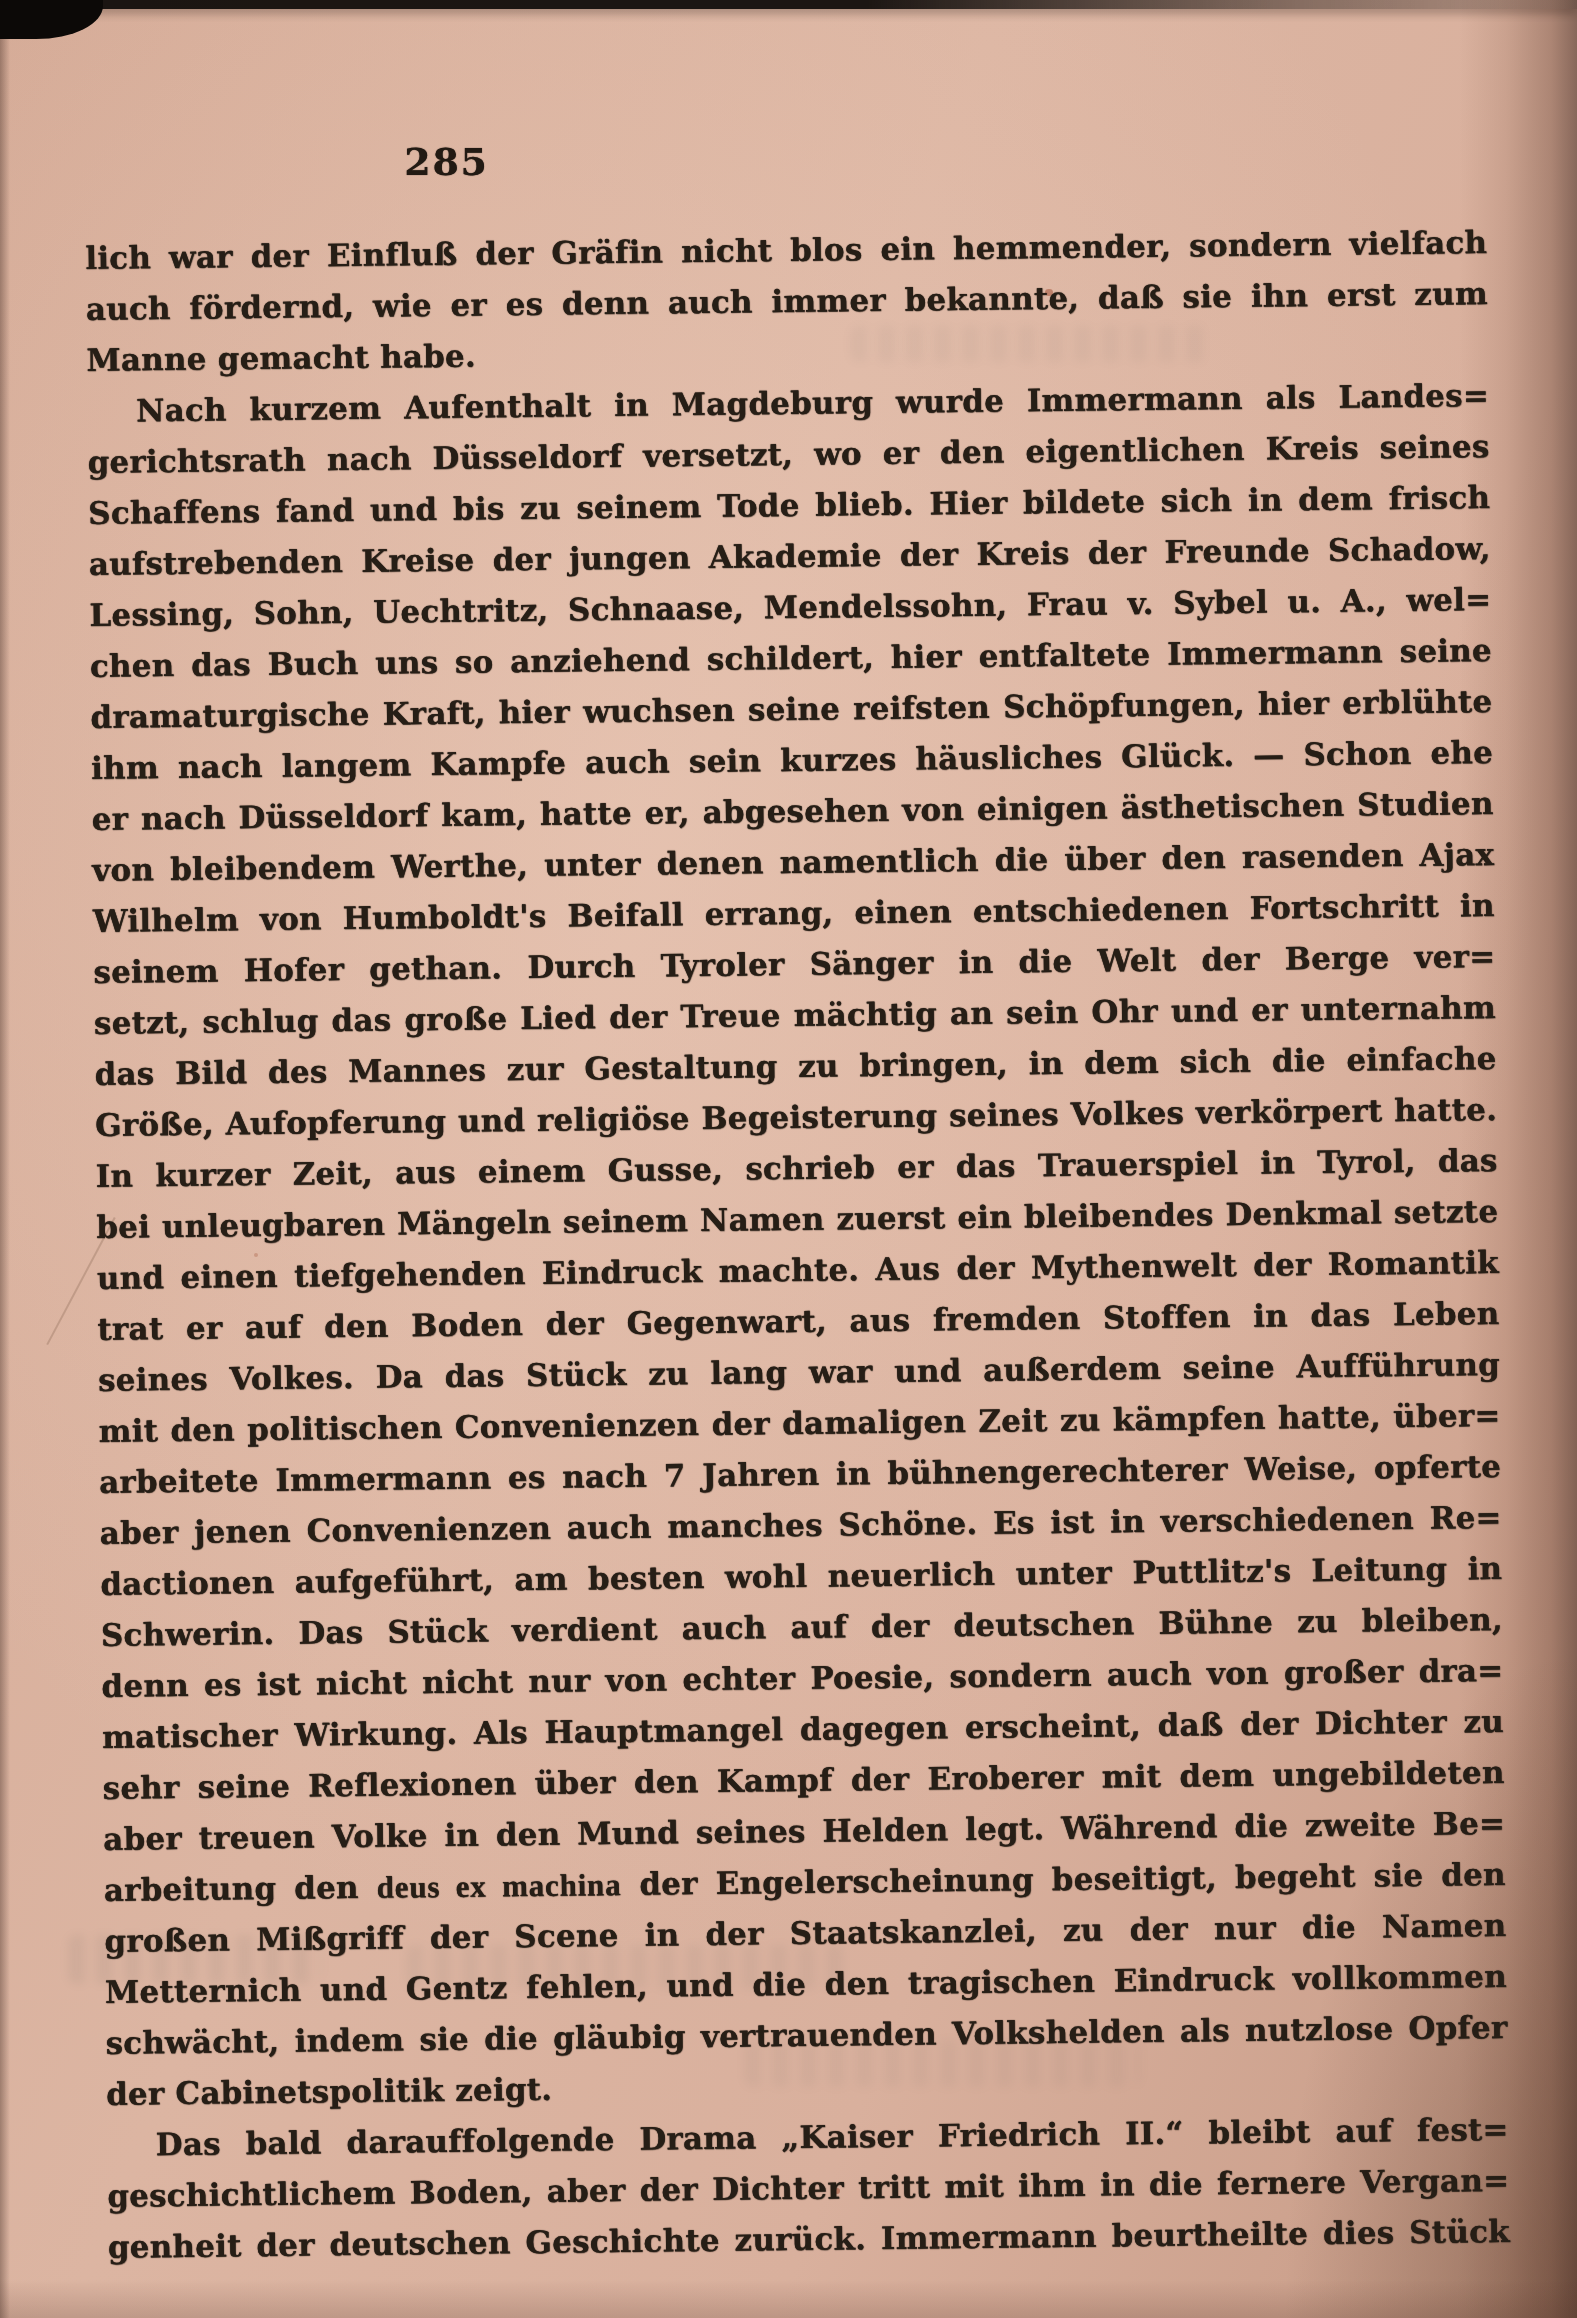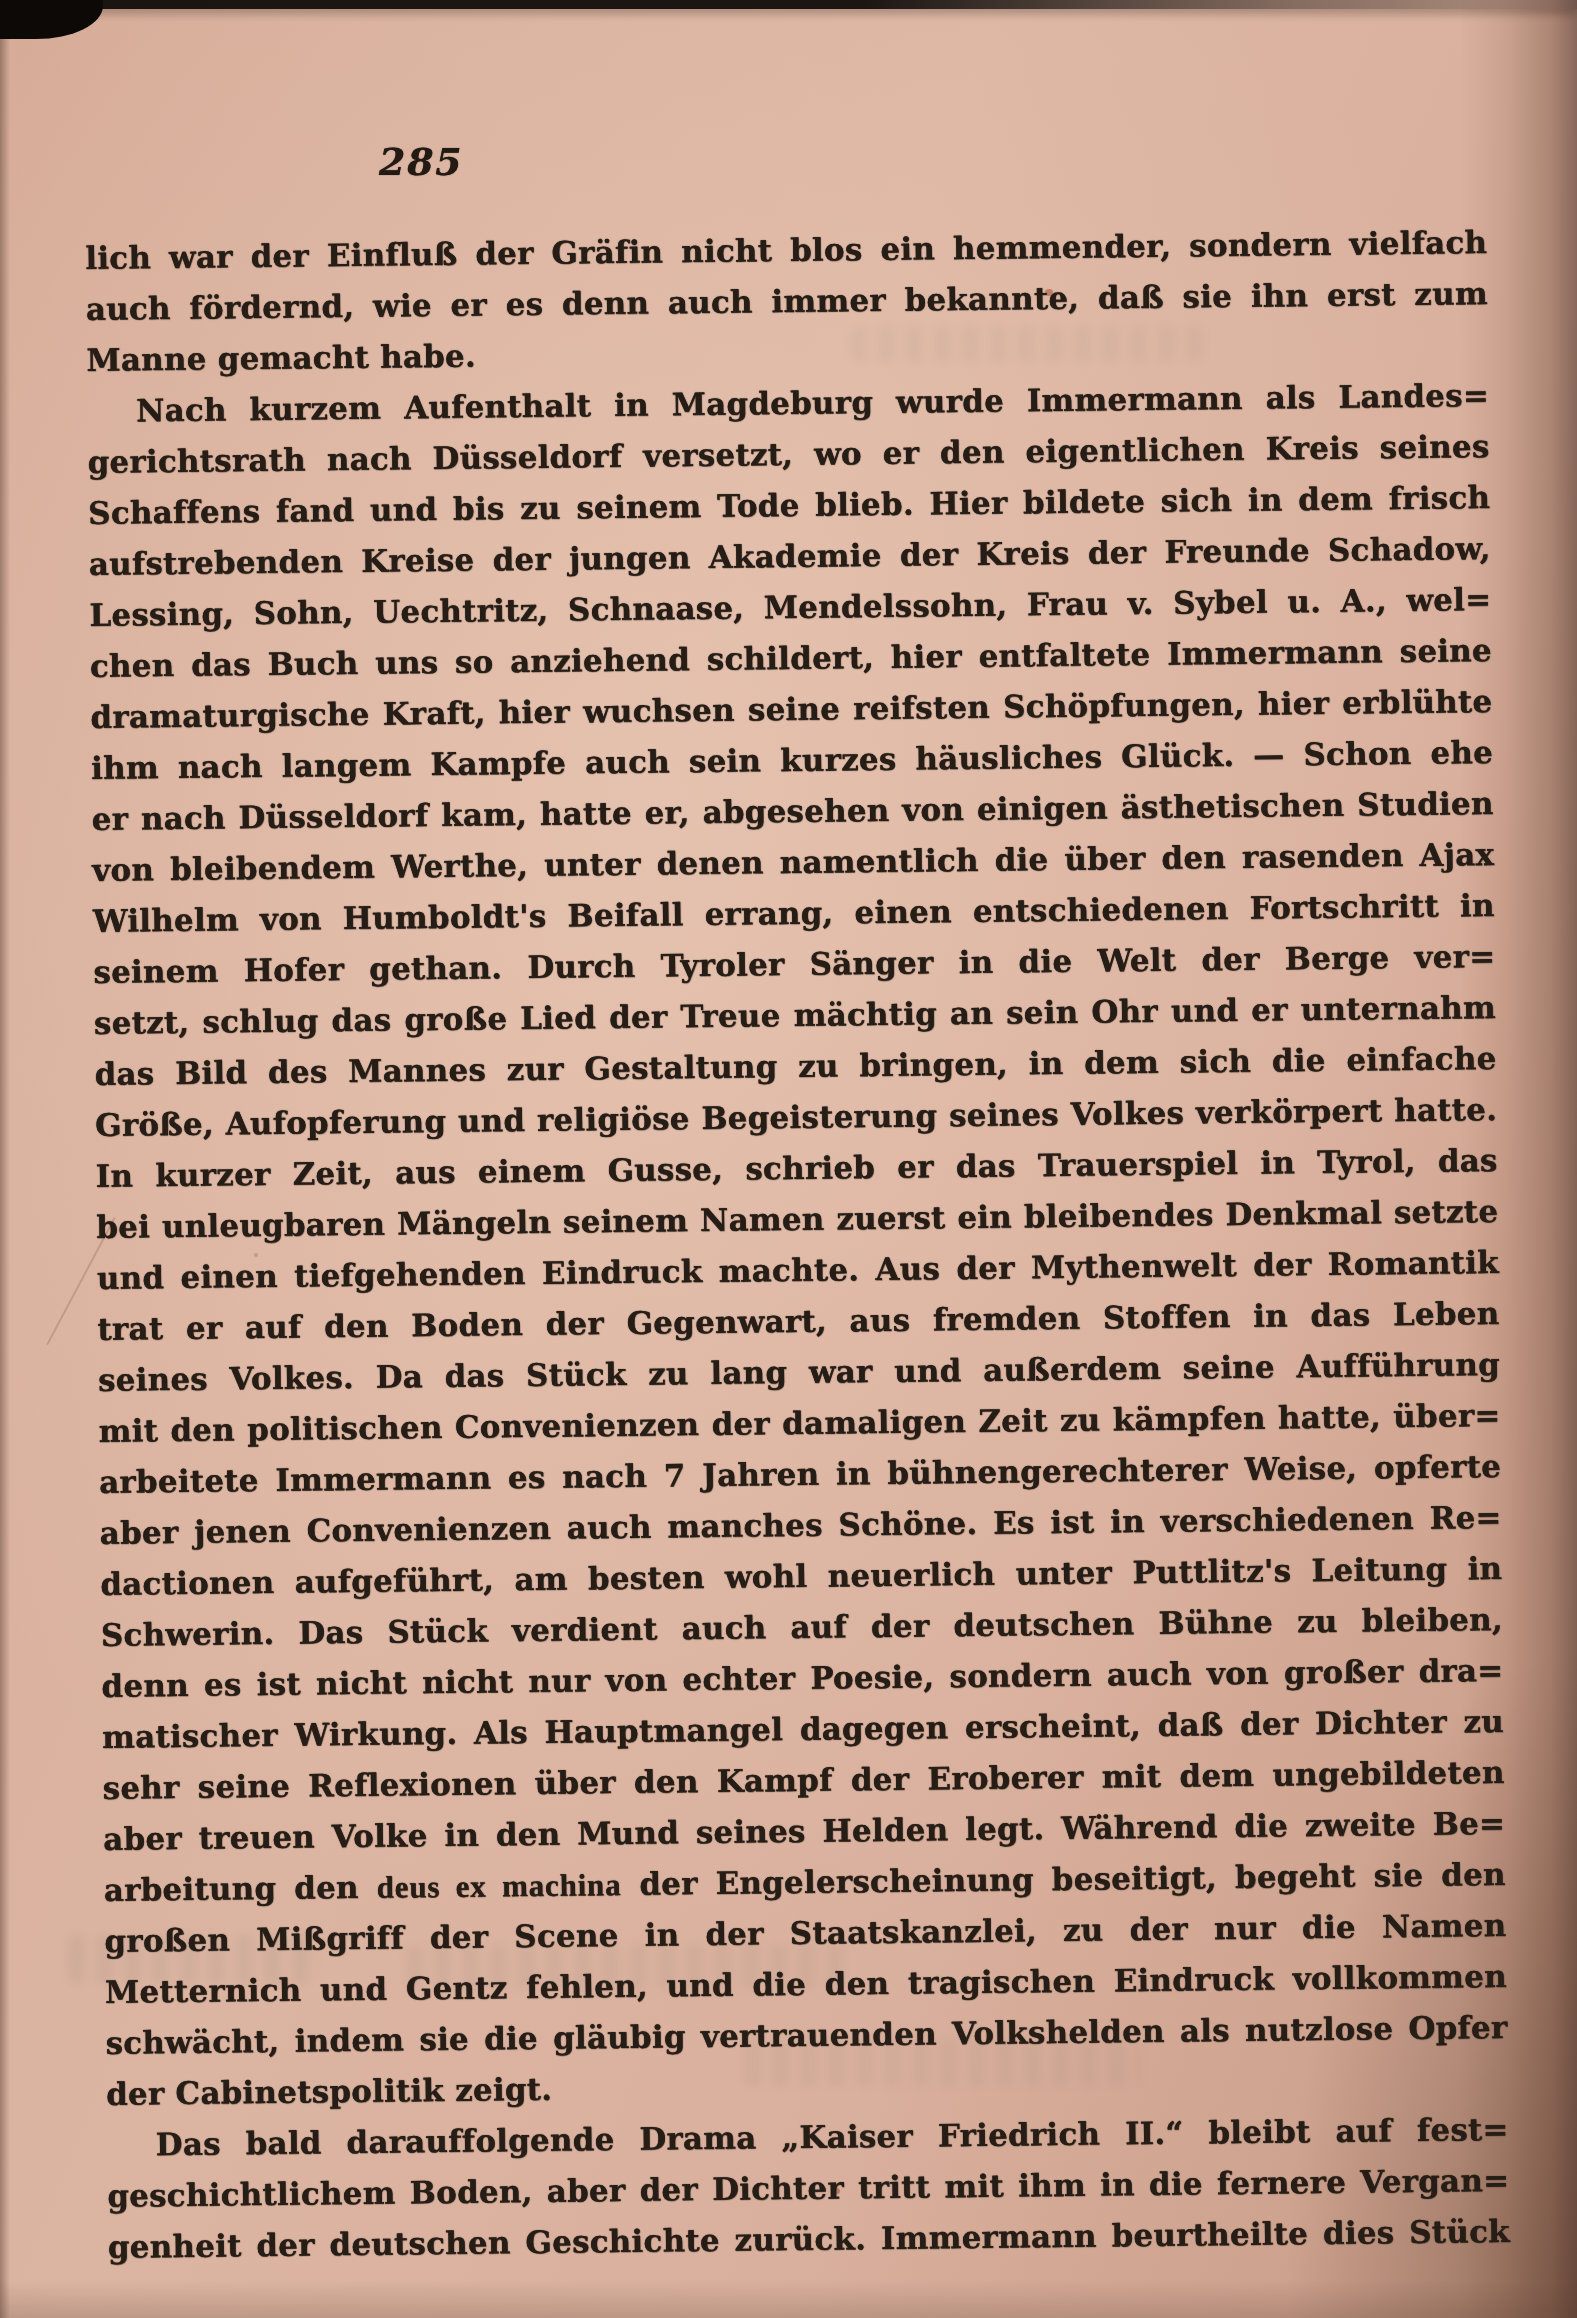--- a/index.html
+++ b/index.html
@@ -23,23 +23,23 @@
   .edge-top    { position:absolute; left:0; top:0; width:100%; height:9.3px; opacity:.92;
                  background:linear-gradient(to right, #0c0907 0%, #0c0907 55%, rgba(12,9,7,0.45) 82%, rgba(12,9,7,0.20) 100%);
                  box-shadow:0 4.2px 10px rgba(30,18,12,0.35); }
   .corner-tl   { position:absolute; left:0; top:0; width:103px; height:39px; background:#0c0907;
                  border-bottom-right-radius:65% 85%; }
   .smudge      { position:absolute; filter:blur(5px); border-radius:8.5px;
                  background:repeating-linear-gradient(90deg, rgba(95,92,86,0.55) 0 17px, rgba(95,92,86,0) 17px 28px); }
   .speck       { position:absolute; border-radius:50%; background:rgba(150,62,34,0.45); }
   .scratch     { position:absolute; width:1.7px; background:rgba(130,96,76,0.30); transform:rotate(28deg); }
   
-  .page-number { position:absolute; left:379px; top:139px; width:169px; text-align:left;
+  .page-number { position:absolute; left:362px; top:139px; width:169px; text-align:center;
                  font-size:38px; font-weight:bold; letter-spacing:1.7px; color:#221a13;
-                 text-shadow:0 0 1px rgba(30,22,16,0.85);font-style:italic; }
+                 text-shadow:0 0 1px rgba(30,22,16,0.85); }
   .text-block  { position:absolute; left:85px; top:233px; width:1402px;
                  transform:rotate(-0.65deg); transform-origin:0 0;
                  color:#261e16; font-weight:bold; font-size:31px; line-height:51px; }
   .line        { height:51px; text-align:justify; text-align-last:justify; letter-spacing:0.2px;
                  text-shadow:0 0 1px rgba(34,25,18,0.9), 0.4px 0.6px 0.8px rgba(38,28,20,0.45); }
   .line.last   { text-align-last:left; }
   .line.indent { text-indent:49px; }
   .latin       { font-family:"Liberation Serif", serif; font-weight:600; letter-spacing:0.8px; }
 </style>
 </head>

